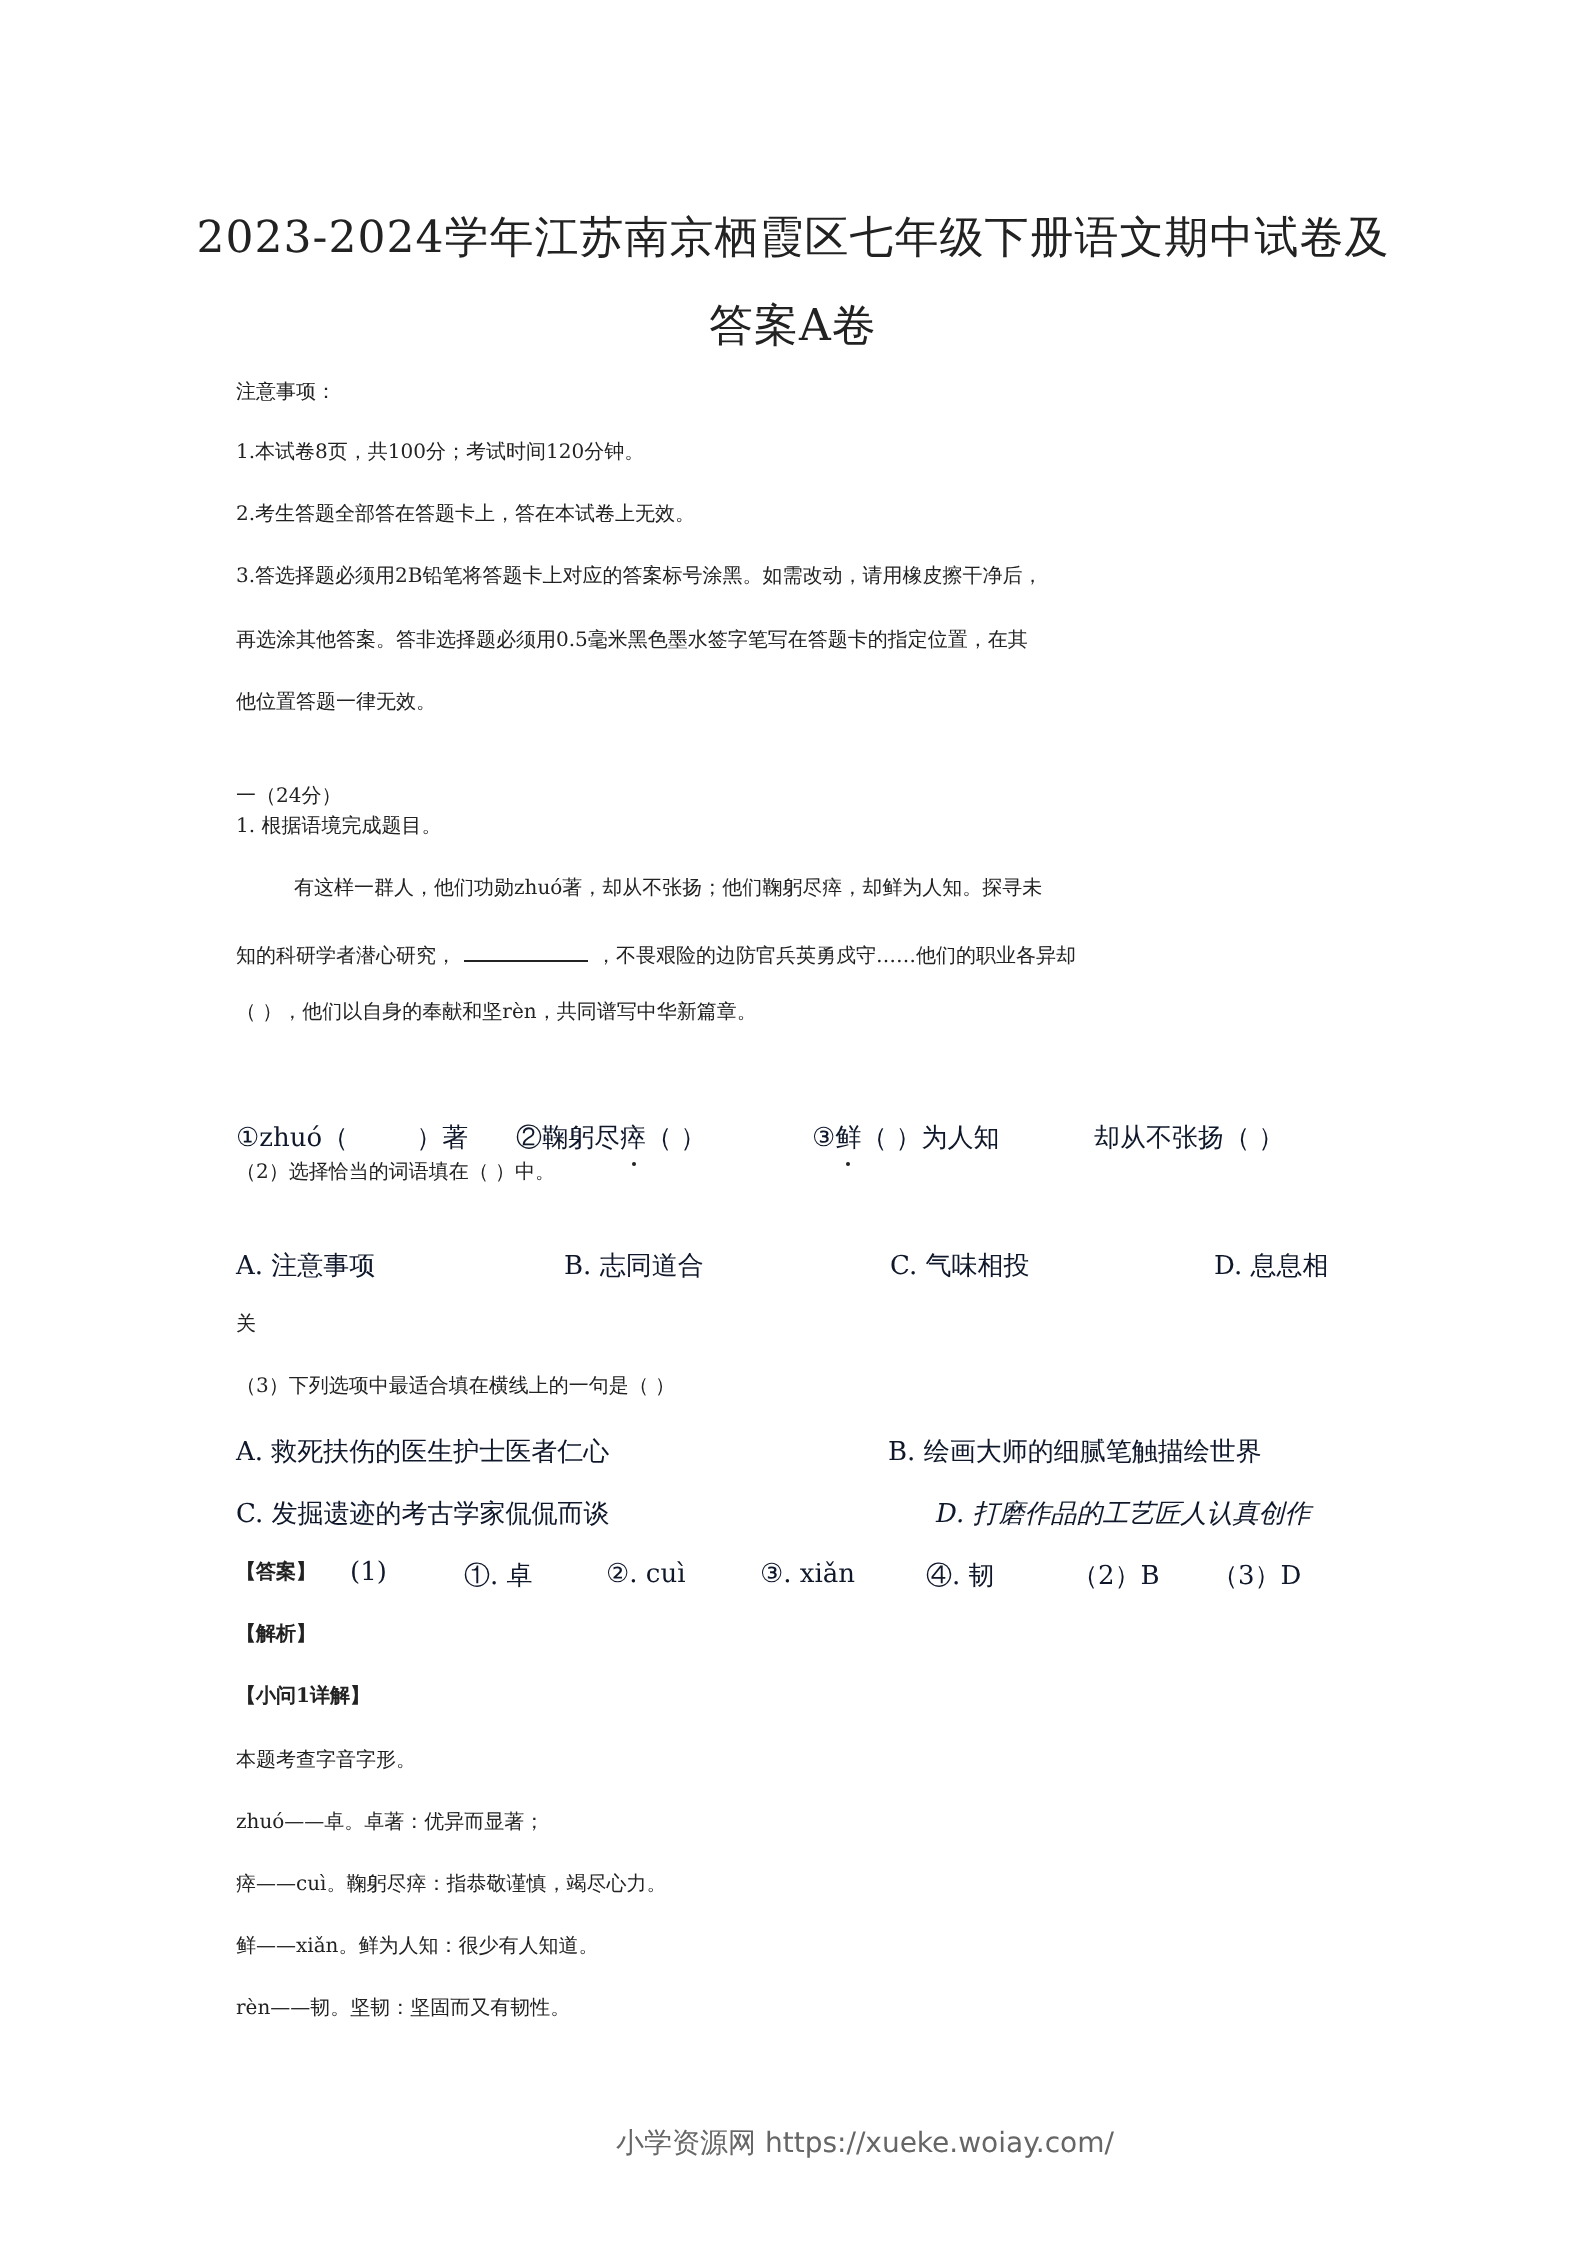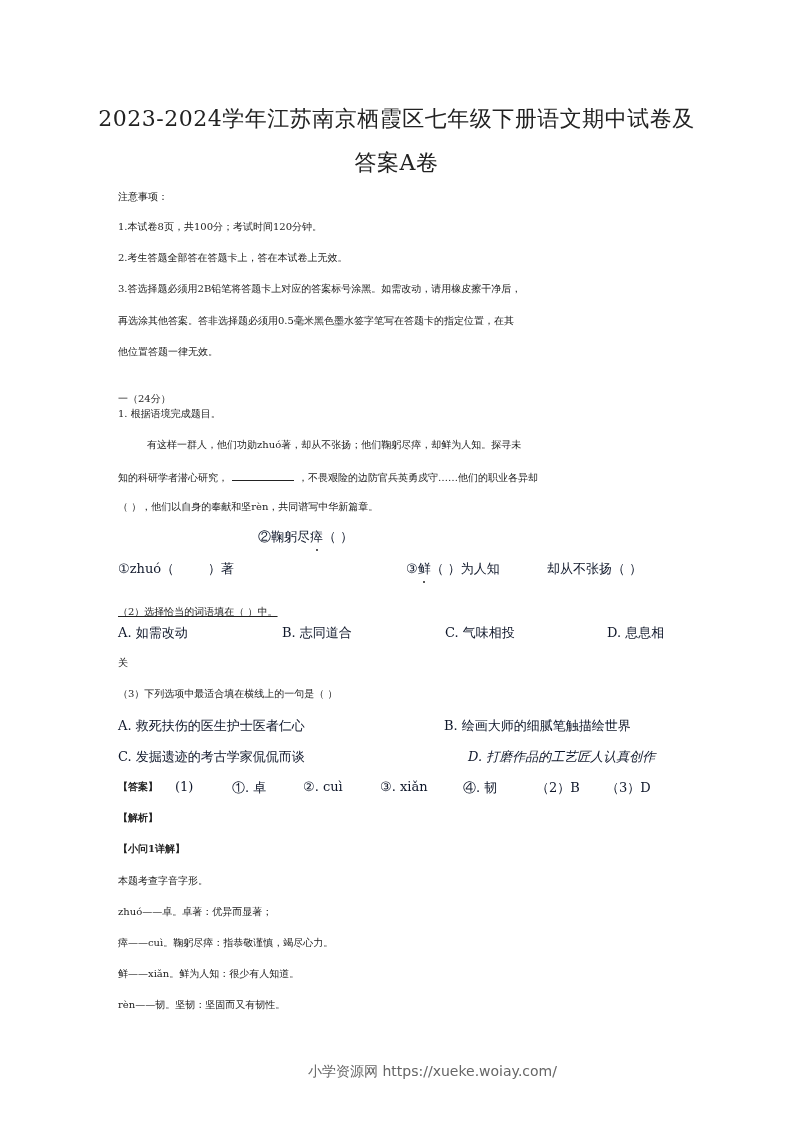--- a/index.html
+++ b/index.html
@@ -56,30 +56,30 @@
 
   <div class="line indent" style="top:437px;">有这样一群人，他们功勋zhuó著，却从不张扬；他们鞠躬尽瘁，却鲜为人知。探寻未</div>
   <div class="line" style="top:468px;">
     <span>知的科研学者潜心研究，</span><span class="blank"></span><span>，不畏艰险的边防官兵英勇戍守……他们的职业各异却</span>
   </div>
   <div class="line" style="top:499px;">（    ），他们以自身的奉献和坚rèn，共同谱写中华新篇章。</div>
 
   <div class="opt" style="top:560px; left:118px;">
     <span>①zhuó（</span><span style="display:inline-block;width:34px;"></span><span>）著</span>
   </div>
-  <div class="opt" style="top:528px; left:258px;">
+  <div class="opt" style="top:560px; left:258px;">
     <span>②鞠躬尽</span><span class="dot">瘁</span><span>（        ）</span>
   </div>
   <div class="opt" style="top:560px; left:406px;">
     <span>③</span><span class="dot">鲜</span><span>（        ）为人知</span>
   </div>
   <div class="opt" style="top:560px; left:547px;">却从不张扬（        ）</div>
 
-  <div class="line" style="top:604px;text-decoration:underline;">（2）选择恰当的词语填在（    ）中。</div>
-  <div class="opt" style="top:624px; left:118px;">A.  如需改动</div>
+  <div class="line" style="top:579px;">（2）选择恰当的词语填在（    ）中。</div>
+  <div class="opt" style="top:624px; left:118px;">A.  注意事项</div>
   <div class="opt" style="top:624px; left:282px;">B.  志同道合</div>
   <div class="opt" style="top:624px; left:445px;">C.  气味相投</div>
   <div class="opt" style="top:624px; left:607px;">D.  息息相</div>
   <div class="line" style="top:655px;">关</div>
 
   <div class="line" style="top:686px;">（3）下列选项中最适合填在横线上的一句是（    ）</div>
   <div class="opt" style="top:717px; left:118px;">A.  救死扶伤的医生护士医者仁心</div>
   <div class="opt" style="top:717px; left:444px;">B.  绘画大师的细腻笔触描绘世界</div>
   <div class="opt" style="top:748px; left:118px;">C.  发掘遗迹的考古学家侃侃而谈</div>
   <div class="opt" style="top:748px; left:468px;font-style:italic;">D.  打磨作品的工艺匠人认真创作</div>

